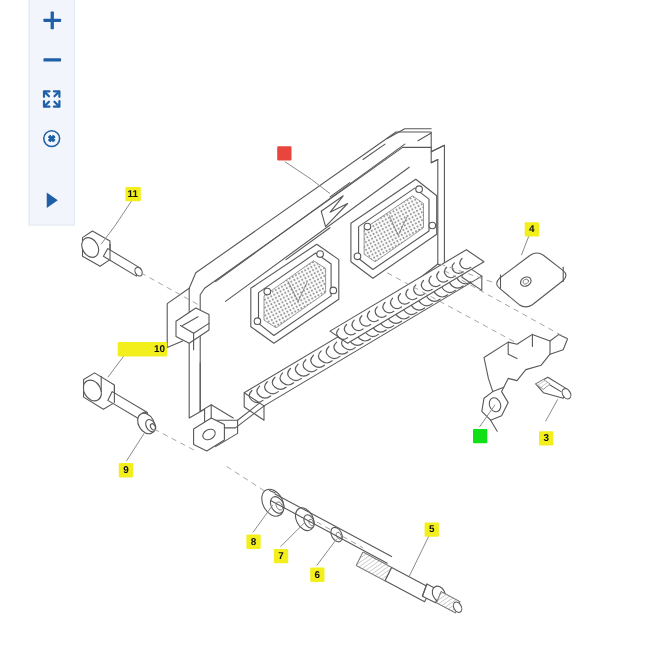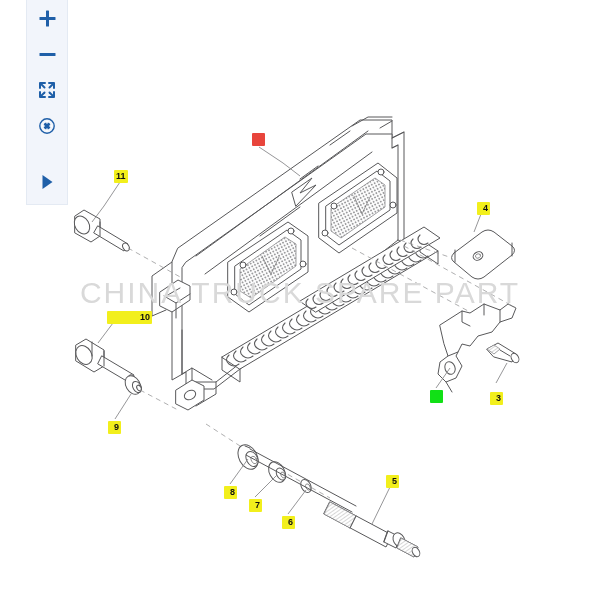--- a/index.html
+++ b/index.html
@@ -68,21 +68,21 @@
 
   
   .callout{
     position:absolute;
     z-index:30;
     font-family:"Liberation Sans", sans-serif;
     font-size:9px;
     line-height:13px;
     font-weight:700;
     color:#101010;
-    text-align:right;
+    text-align:center;
     min-width:13px;
     padding:0 2px;
     box-sizing:border-box;
     cursor:pointer;
     border-radius:1px;
   }
   .c-yellow{background:#f2ef1c;}
   .c-red{background:#e8453c;color:#e8453c;}
   .c-green{background:#11e016;color:#11e016;}
 </style>
@@ -327,21 +327,20 @@
       <path class="lead" d="M113 323 L98 343"></path>
       <path class="lead" d="M115 419 L131 394"></path>
       <path class="lead" d="M436 388 L450 368"></path>
       <path class="lead" d="M230 484 L248 459"></path>
       <path class="lead" d="M255 497 L277 475"></path>
       <path class="lead" d="M288 514 L306 490"></path>
       <path class="lead" d="M390 487 L372 524"></path>
     </g>
   </svg>
 
-  <div id="watermark">CHINA TRUCK SPARE PART</div>
 
   <div class="callout c-red" style="left:252px;top:133px;">1</div>
   <div class="callout c-yellow" style="left:114px;top:170px;">11</div>
   <div class="callout c-yellow" style="left:477px;top:202px;">4</div>
   <div class="callout c-yellow" style="left:107px;top:311px;padding-left:33px;">10</div>
   <div class="callout c-yellow" style="left:108px;top:421px;">9</div>
   <div class="callout c-green" style="left:430px;top:390px;">2</div>
   <div class="callout c-yellow" style="left:490px;top:392px;">3</div>
   <div class="callout c-yellow" style="left:224px;top:486px;">8</div>
   <div class="callout c-yellow" style="left:249px;top:499px;">7</div>

